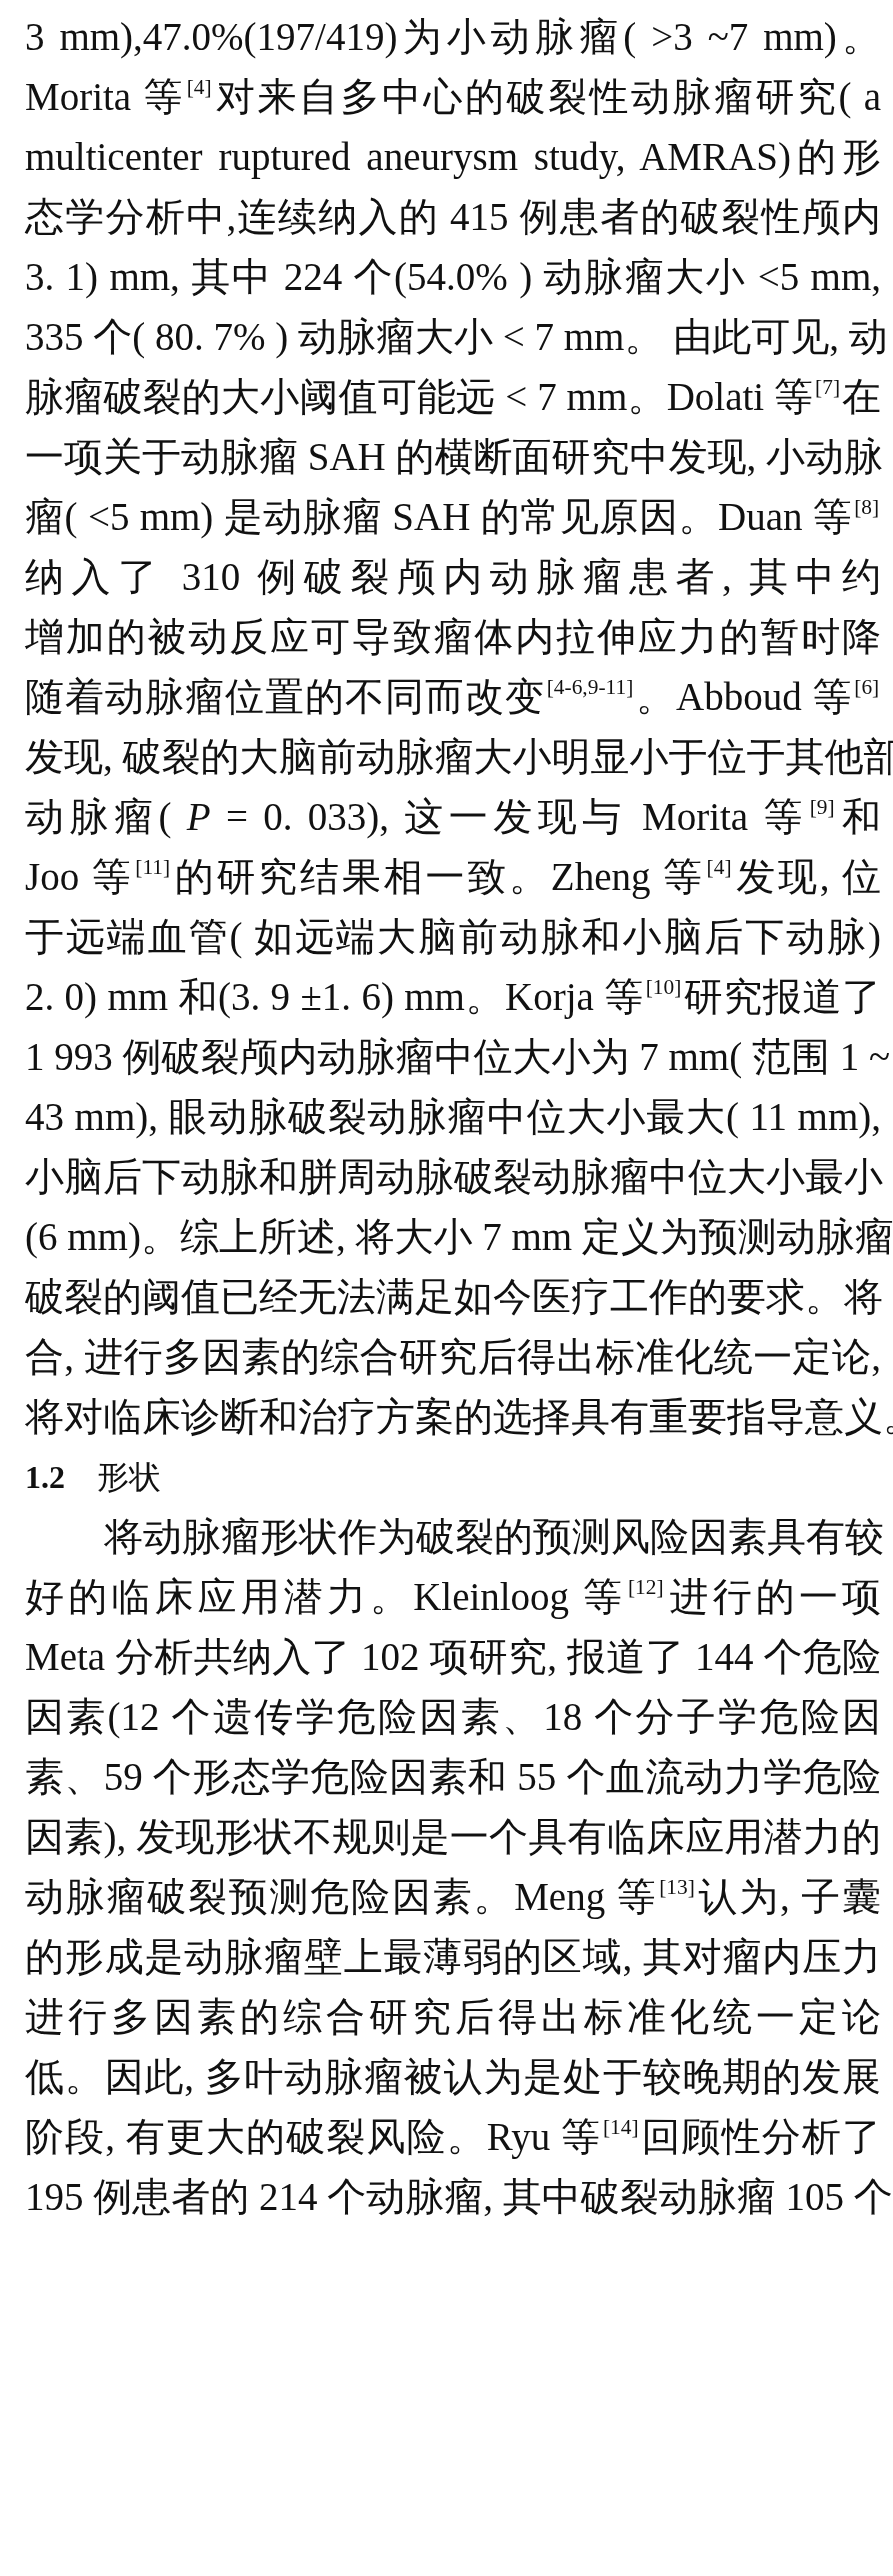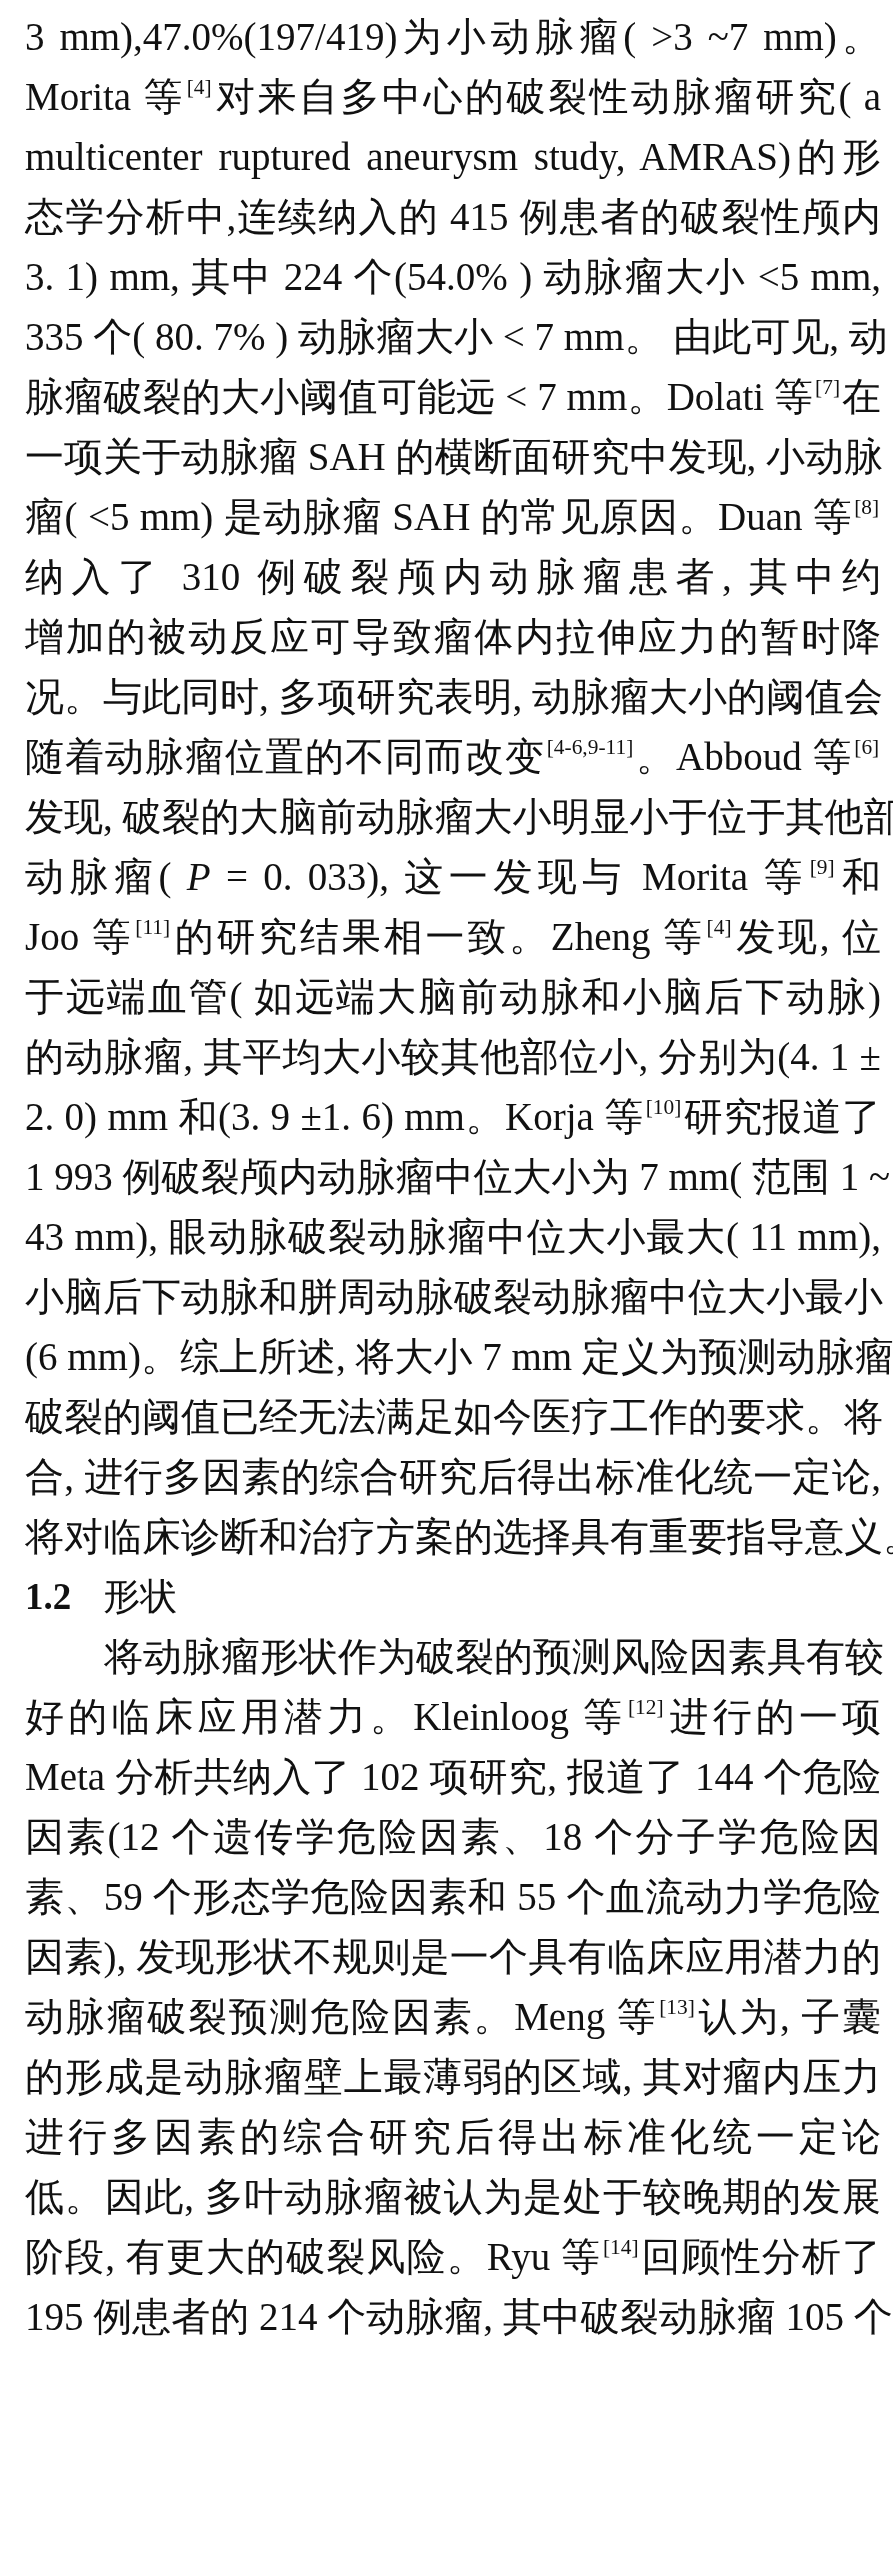--- a/index.html
+++ b/index.html
@@ -24,21 +24,21 @@
     white-space: nowrap;
     text-align: justify;
     text-align-last: justify;
     overflow: visible;
   }
   .line.last { text-align-last: left; }
   .line.indent { padding-left: 79px; }
   .heading {
     height: 60px;
     line-height: 60px;
-    font-size: 37px;
+    font-size: 32px;
     white-space: nowrap;
   }
   .heading .num { font-weight: bold; margin-right: 32px; }
   sup.ref {
     font-size: 21.4px;
     vertical-align: 0;
     position: relative;
     top: -16px;
     margin: 0 1.8px;
   }
@@ -52,27 +52,25 @@
       <div class="line"><span>Morita 等</span><sup class="ref">[4]</sup><span>对来自多中心的破裂性动脉瘤研究( a</span></div>
       <div class="line"><span>multicenter ruptured aneurysm study, AMRAS)的形</span></div>
       <div class="line"><span>态学分析中,连续纳入的 415 例患者的破裂性颅内</span></div>
       <div class="line"><span>3. 1) mm, 其中 224 个(54.0% ) 动脉瘤大小 &lt;5 mm,</span></div>
       <div class="line"><span>335 个( 80. 7% ) 动脉瘤大小 &lt; 7 mm。 由此可见, 动</span></div>
       <div class="line"><span>脉瘤破裂的大小阈值可能远 &lt; 7 mm。Dolati 等</span><sup class="ref">[7]</sup><span>在</span></div>
       <div class="line"><span>一项关于动脉瘤 SAH 的横断面研究中发现, 小动脉</span></div>
       <div class="line"><span>瘤( &lt;5 mm) 是动脉瘤 SAH 的常见原因。Duan 等</span><sup class="ref">[8]</sup></div>
       <div class="line"><span>纳入了 310 例破裂颅内动脉瘤患者, 其中约</span></div>
       <div class="line"><span>增加的被动反应可导致瘤体内拉伸应力的暂时降</span></div>
-      <div class="line"><span>况。与此同时, 多项研究表明, 动脉瘤大小的阈值会</span></div>
       <div class="line"><span>随着动脉瘤位置的不同而改变</span><sup class="ref">[4-6,9-11]</sup><span>。Abboud 等</span><sup class="ref">[6]</sup></div>
       <div class="line"><span>发现, 破裂的大脑前动脉瘤大小明显小于位于其他部</span></div>
       <div class="line"><span>动脉瘤( </span><i>P</i><span> = 0. 033), 这一发现与 Morita 等</span><sup class="ref">[9]</sup><span>和</span></div>
       <div class="line"><span>Joo 等</span><sup class="ref">[11]</sup><span>的研究结果相一致。Zheng 等</span><sup class="ref">[4]</sup><span>发现, 位</span></div>
       <div class="line"><span>于远端血管( 如远端大脑前动脉和小脑后下动脉)</span></div>
-      <div class="line"><span>的动脉瘤, 其平均大小较其他部位小, 分别为(4. 1 ±</span></div>
       <div class="line"><span>2. 0) mm 和(3. 9 ±1. 6) mm。Korja 等</span><sup class="ref">[10]</sup><span>研究报道了</span></div>
       <div class="line"><span>1 993 例破裂颅内动脉瘤中位大小为 7 mm( 范围 1 ~</span></div>
       <div class="line"><span>43 mm), 眼动脉破裂动脉瘤中位大小最大( 11 mm),</span></div>
       <div class="line"><span>小脑后下动脉和胼周动脉破裂动脉瘤中位大小最小</span></div>
       <div class="line"><span>(6 mm)。综上所述, 将大小 7 mm 定义为预测动脉瘤</span></div>
       <div class="line"><span>破裂的阈值已经无法满足如今医疗工作的要求。将</span></div>
       <div class="line"><span>合, 进行多因素的综合研究后得出标准化统一定论,</span></div>
       <div class="line last"><span>将对临床诊断和治疗方案的选择具有重要指导意义。</span></div>
     </div>
   <div class="heading">

